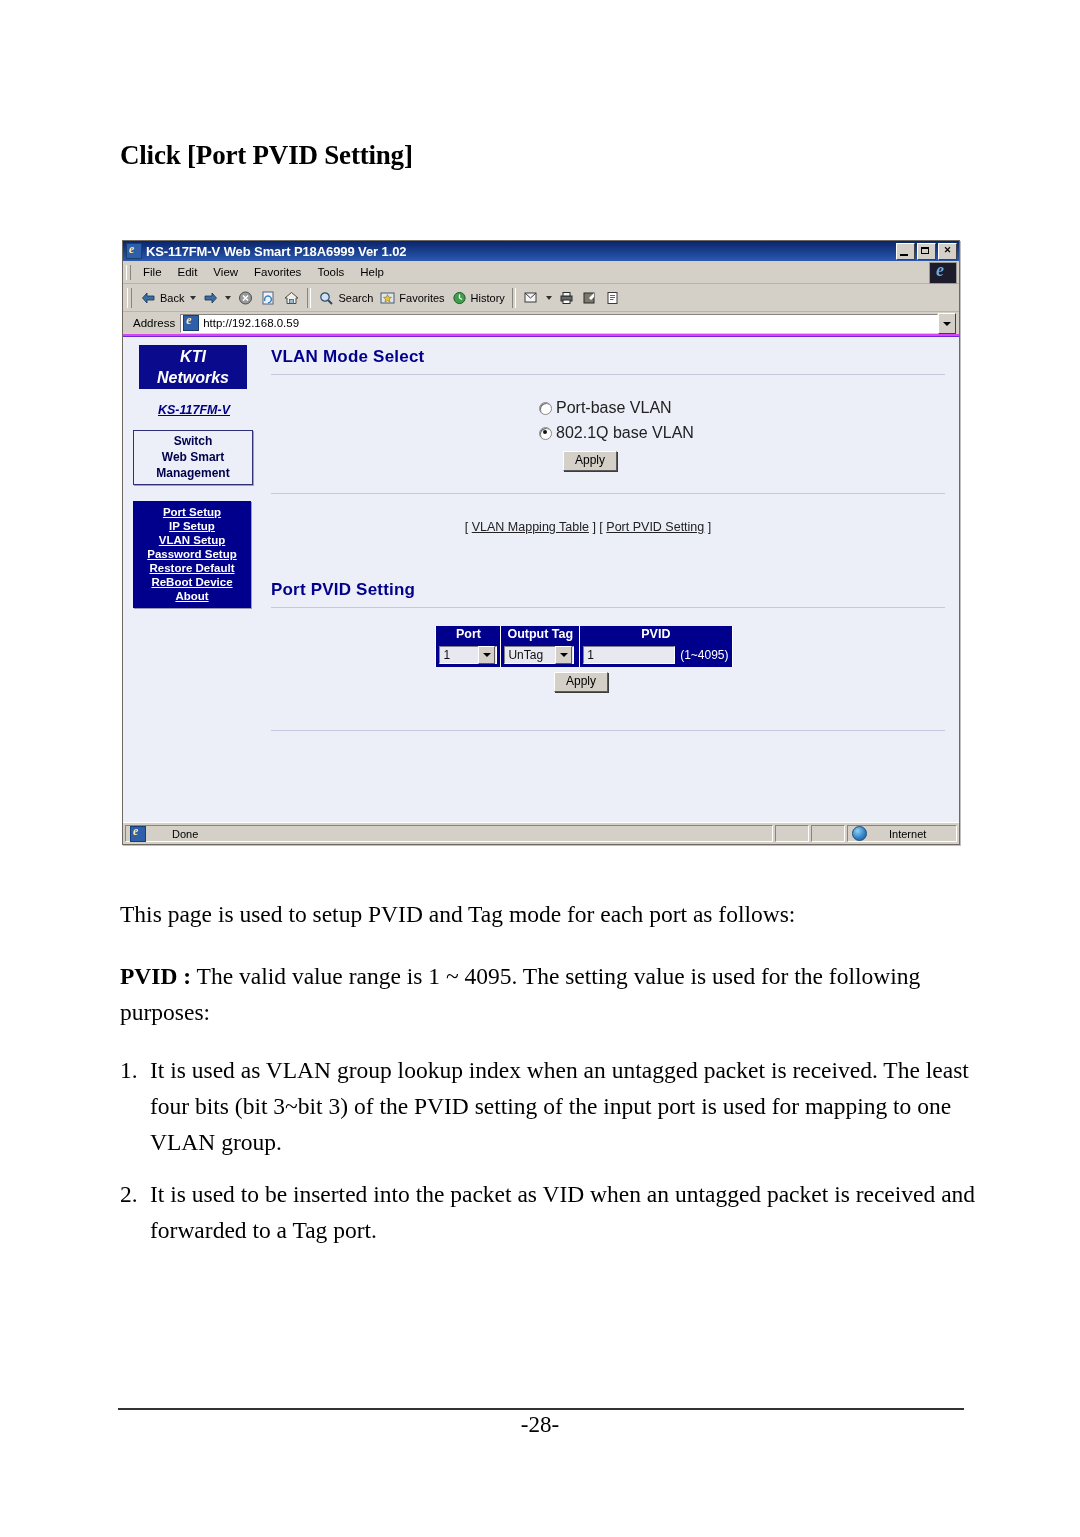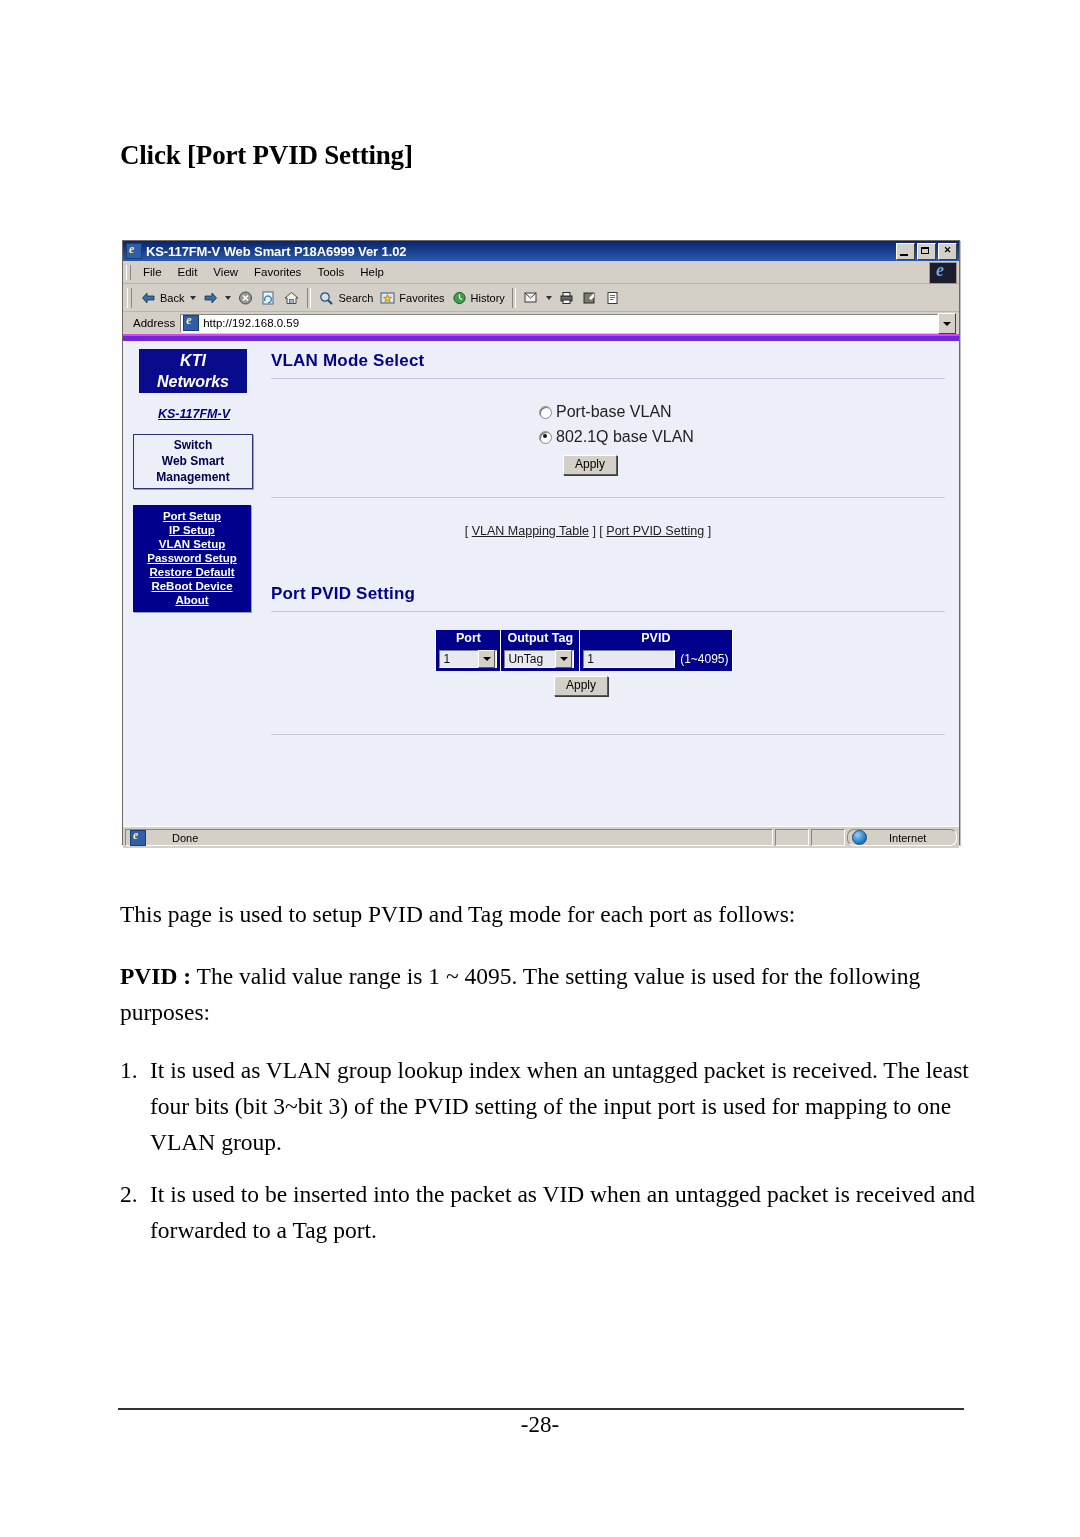--- a/index.html
+++ b/index.html
@@ -229,21 +229,21 @@
     content:""; position:absolute; left:4px; top:8px;
     border-left:4px solid transparent; border-right:4px solid transparent;
     border-top:4px solid #000;
   }
 
   
   .viewport {
     position: relative;
     height: 485px;
     background: #eceef8;
-    border-top: 5px solid #6d28d9;
+    border-top: 1px solid #6d28d9;
     overflow: hidden;
     padding-left: 6px;
   }
 
   
   .nav-col {
     position: absolute;
     left: 10px;
     top: 8px;
     width: 122px;
@@ -482,21 +482,21 @@
     border-bottom-color: #ffffff;
     display: flex; align-items: center;
     font-size: 11px;
     padding: 0 4px;
     gap: 22px;
     color: #000;
     white-space: nowrap;
   }
   .sb-main { flex: 1 1 auto; }
   .sb-sm { width: 24px; }
-  .sb-zone { width: 100px; border-radius: 7px; }
+  .sb-zone { width: 100px; }
   .globe {
     width: 13px; height: 13px; border-radius: 50%;
     background: radial-gradient(circle at 35% 30%, #8fd0f5 0%, #2f7fc4 60%, #1d5a90 100%);
     border: 1px solid #1b4a74;
     flex: 0 0 auto;
   }
 
   
   .body-copy {
     position: absolute;

